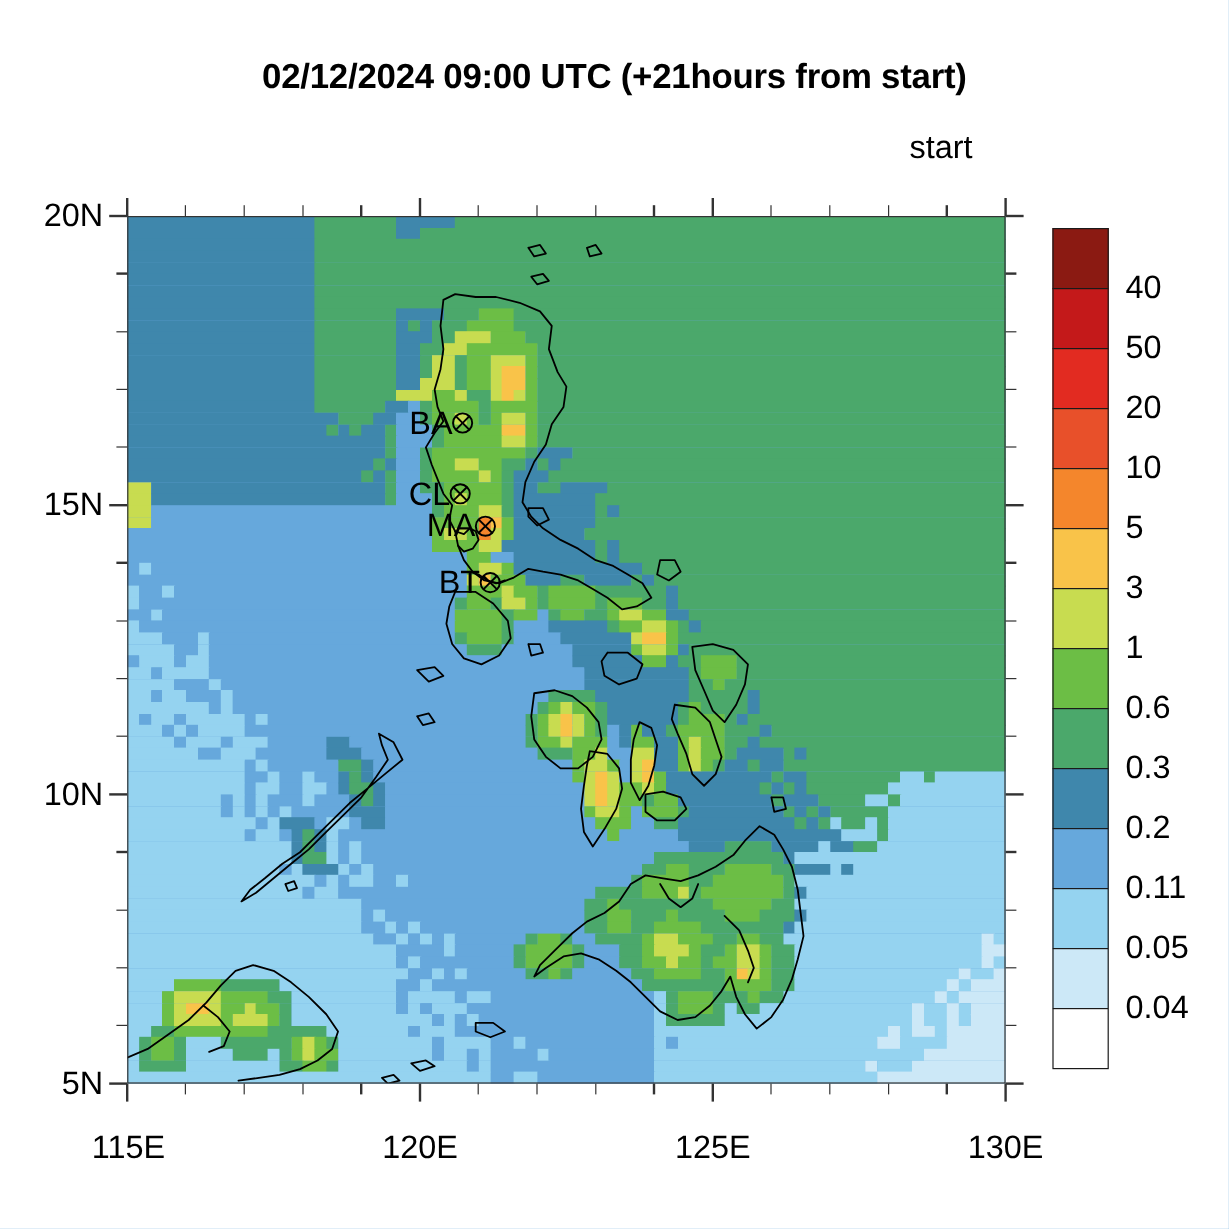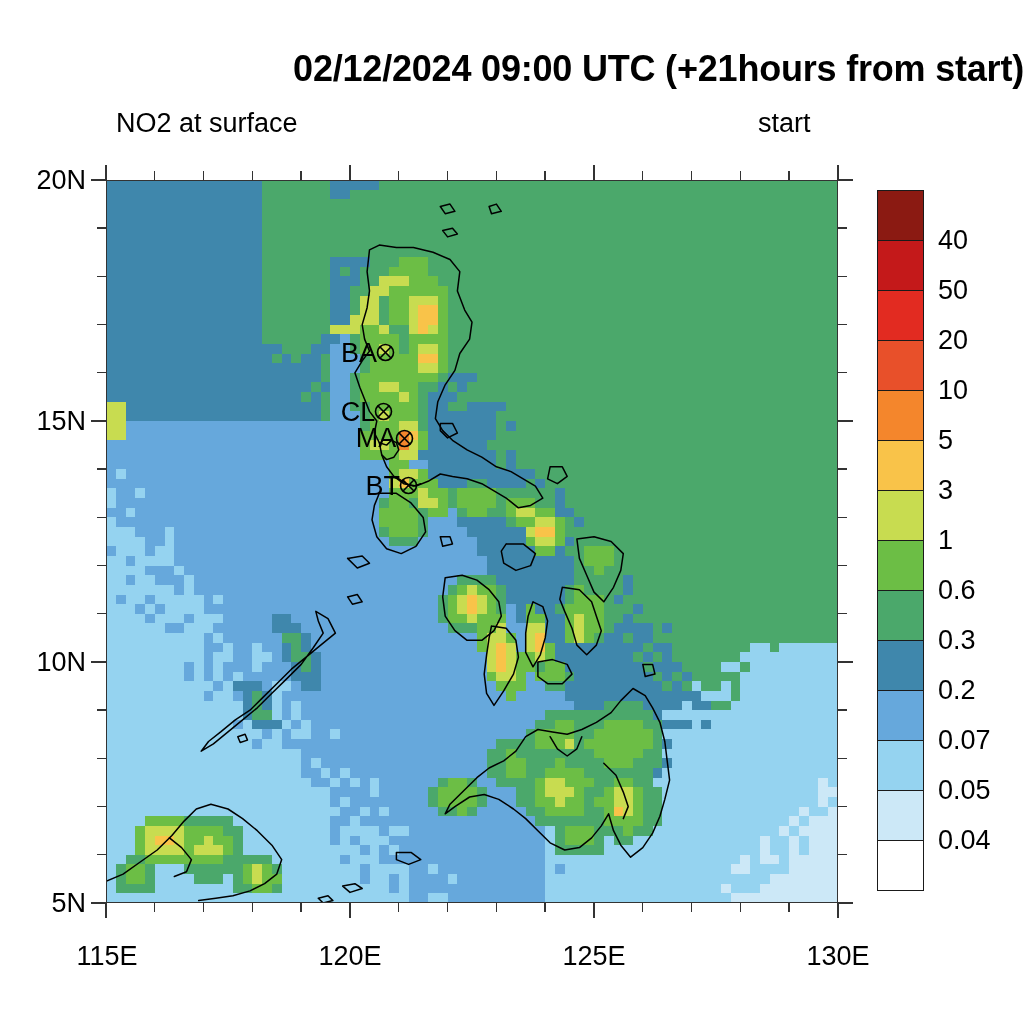--- a/index.html
+++ b/index.html
@@ -1,21 +1,21 @@
 <!DOCTYPE html>
 <html><head>
 <meta charset="utf-8">
 <style>
   html,body{margin:0;padding:0;}
   body{width:1024px;height:1024px;background:#ffffff;
        font-family:"Liberation Sans",sans-serif;overflow:hidden;}
   #root{position:relative;width:1024px;height:1024px;}
 
-  .title{position:absolute;left:0;top:48px;width:1024px;text-align:right;
-         font-size:36px;font-weight:bold;color:#000;letter-spacing:-0.2px;}
+  .title{position:absolute;left:0;top:48px;width:1024px;text-align:center;
+         font-size:29px;font-weight:bold;color:#000;letter-spacing:-0.2px;}
   .subtitle{position:absolute;left:116px;top:108px;font-size:27px;color:#000;}
   .units{position:absolute;left:758px;top:108px;font-size:27px;color:#000;}
 
   
   #plot{position:absolute;left:106px;top:180px;width:732px;height:723px;
         overflow:hidden;background:#66A8DC;}
   #frame{position:absolute;left:106px;top:180px;width:732px;height:723px;
          border:1.6px solid #333;box-sizing:border-box;pointer-events:none;}
 
   .cell{position:absolute;}
@@ -48,21 +48,20 @@
          border:1.3px solid #1a1a1a;}
   .cbl{position:absolute;left:938px;font-size:27px;color:#000;
        transform:translateY(-50%);white-space:nowrap;}
 </style>
 </head>
 <body>
 
 <div id="root">
 
   <div class="title">02/12/2024 09:00 UTC (+21hours from start)</div>
-  <div class="subtitle">NO2 at surface</div>
   <div class="units">start</div>
 
   <div id="plot">
     <div id="cells">
         <div class="cell" style="left:0.00px;top:0.00px;width:156.76px;height:10.24px;background:#3F87AC"></div>
         <div class="cell" style="left:156.16px;top:0.00px;width:68.92px;height:10.24px;background:#4BA86B"></div>
         <div class="cell" style="left:224.48px;top:0.00px;width:49.40px;height:10.24px;background:#3F87AC"></div>
         <div class="cell" style="left:273.28px;top:0.00px;width:459.32px;height:10.24px;background:#4BA86B"></div>
         <div class="cell" style="left:0.00px;top:9.64px;width:156.76px;height:10.24px;background:#3F87AC"></div>
         <div class="cell" style="left:156.16px;top:9.64px;width:68.92px;height:10.24px;background:#4BA86B"></div>
@@ -1188,18 +1187,18 @@
       <div class="cbl" style="top:240.0px">40</div>
       <div class="cbl" style="top:290.0px">50</div>
       <div class="cbl" style="top:340.0px">20</div>
       <div class="cbl" style="top:390.0px">10</div>
       <div class="cbl" style="top:440.0px">5</div>
       <div class="cbl" style="top:490.0px">3</div>
       <div class="cbl" style="top:540.0px">1</div>
       <div class="cbl" style="top:590.0px">0.6</div>
       <div class="cbl" style="top:640.0px">0.3</div>
       <div class="cbl" style="top:690.0px">0.2</div>
-      <div class="cbl" style="top:740.0px">0.07</div>
+      <div class="cbl" style="top:740.0px">0.11</div>
       <div class="cbl" style="top:790.0px">0.05</div>
       <div class="cbl" style="top:840.0px">0.04</div>
     </div>
 
 </div>
 
 </body></html>

